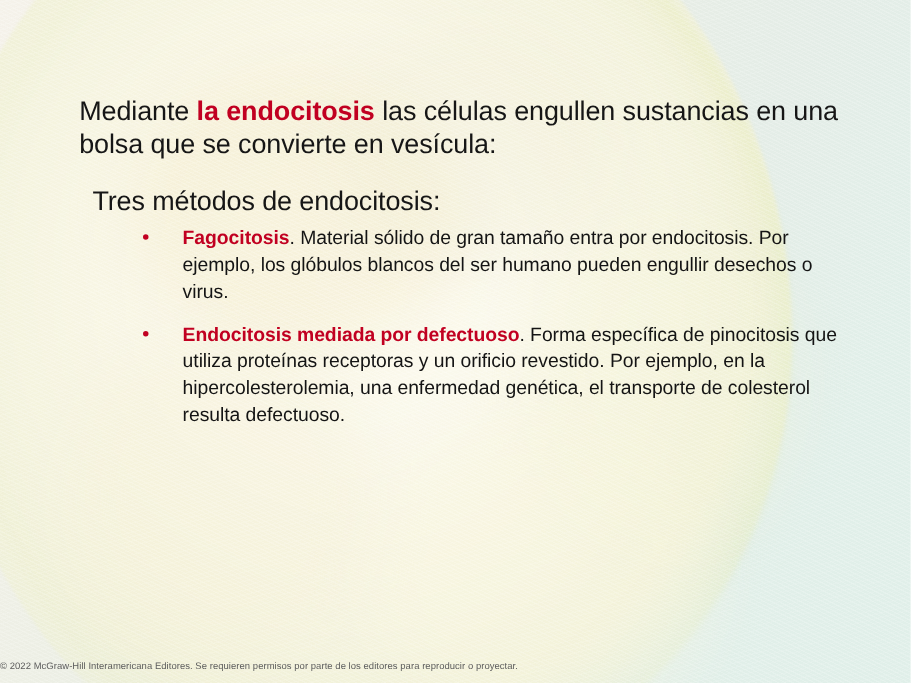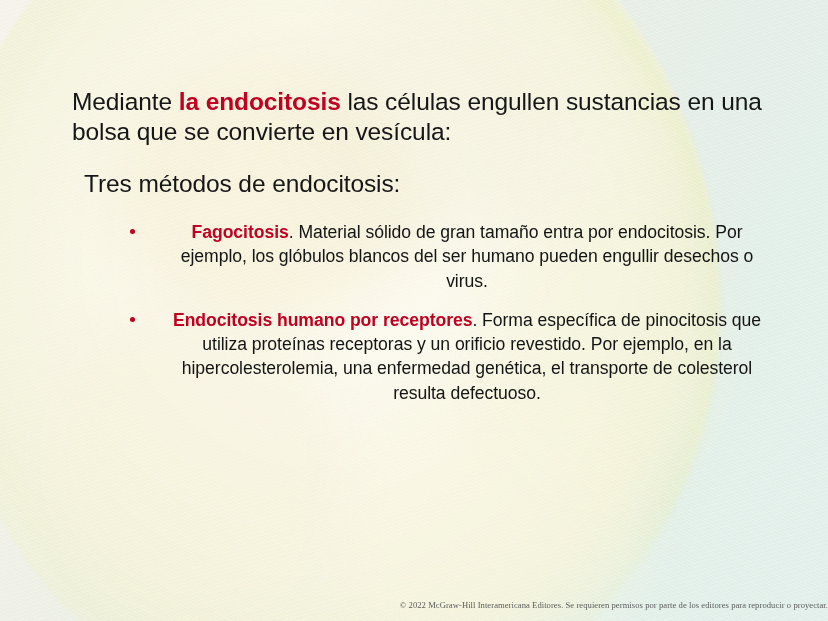--- a/index.html
+++ b/index.html
@@ -89,23 +89,22 @@
     letter-spacing:-0.1px;
   }
   #lead-1 { top:87px; }
   #lead-2 { top:169px;margin-left:12px; }
 
   .red { color:#c10021; font-weight:bold; }
 
   
   #bullets {
     position:absolute;
-    left:128px; top:220px;
+    left:128px; top:204px;
     width:640px;
-    text-align:center;
   }
   .bullet {
     position:relative;
     padding-left:38px;
     font-size:17.6px;
     line-height:24.3px;
     color:#141414;
     letter-spacing:-0.05px;
   }
   #bullet-0 { margin-bottom:15px; }
@@ -117,27 +116,26 @@
     width:5px; height:5px;
     border-radius:50%;
     background:#c10021;
   }
   .bullet .term { color:#c10021; font-weight:bold; }
 
   
   #footer {
     position:absolute;
     left:0; right:0; top:599px;
-    text-align:right;
+    text-align:left;
     font-size:8.6px;
     line-height:12px;
     color:#5c5c5c;
     letter-spacing:0.05px;
     z-index:6;
-    font-family:Liberation Serif, serif;
   }
 </style>
 </head>
 <body>
 
 <div id="slide">
 
   <div id="cell-oval"></div>
   <div id="cell-rim"></div>
   <div class="blob" id="b1"></div>
@@ -154,21 +152,21 @@
     <p class="lead" id="lead-2">Tres métodos de endocitosis:</p>
 
     <div id="bullets">
 
       <p class="bullet" id="bullet-0">
         <span class="dot"></span><span class="term">Fagocitosis</span><span>. Material sólido de gran tamaño entra por endocitosis. Por ejemplo, los glóbulos blancos del ser humano pueden engullir desechos o virus.</span>
       </p>
 
 
       <p class="bullet" id="bullet-2">
-        <span class="dot"></span><span class="term">Endocitosis humano por receptores</span><span>. Forma específica de pinocitosis que utiliza proteínas receptoras y un orificio revestido. Por ejemplo, en la hipercolesterolemia, una enfermedad genética, el transporte de colesterol resulta defectuoso.</span>
+        <span class="dot"></span><span class="term">Endocitosis mediada por defectuoso</span><span>. Forma específica de pinocitosis que utiliza proteínas receptoras y un orificio revestido. Por ejemplo, en la hipercolesterolemia, una enfermedad genética, el transporte de colesterol resulta defectuoso.</span>
       </p>
 
     </div>
   </div>
 
   <div id="footer">© 2022 McGraw-Hill Interamericana Editores. Se requieren permisos por parte de los editores para reproducir o proyectar.</div>
 
 </div>
 
 </body></html>

